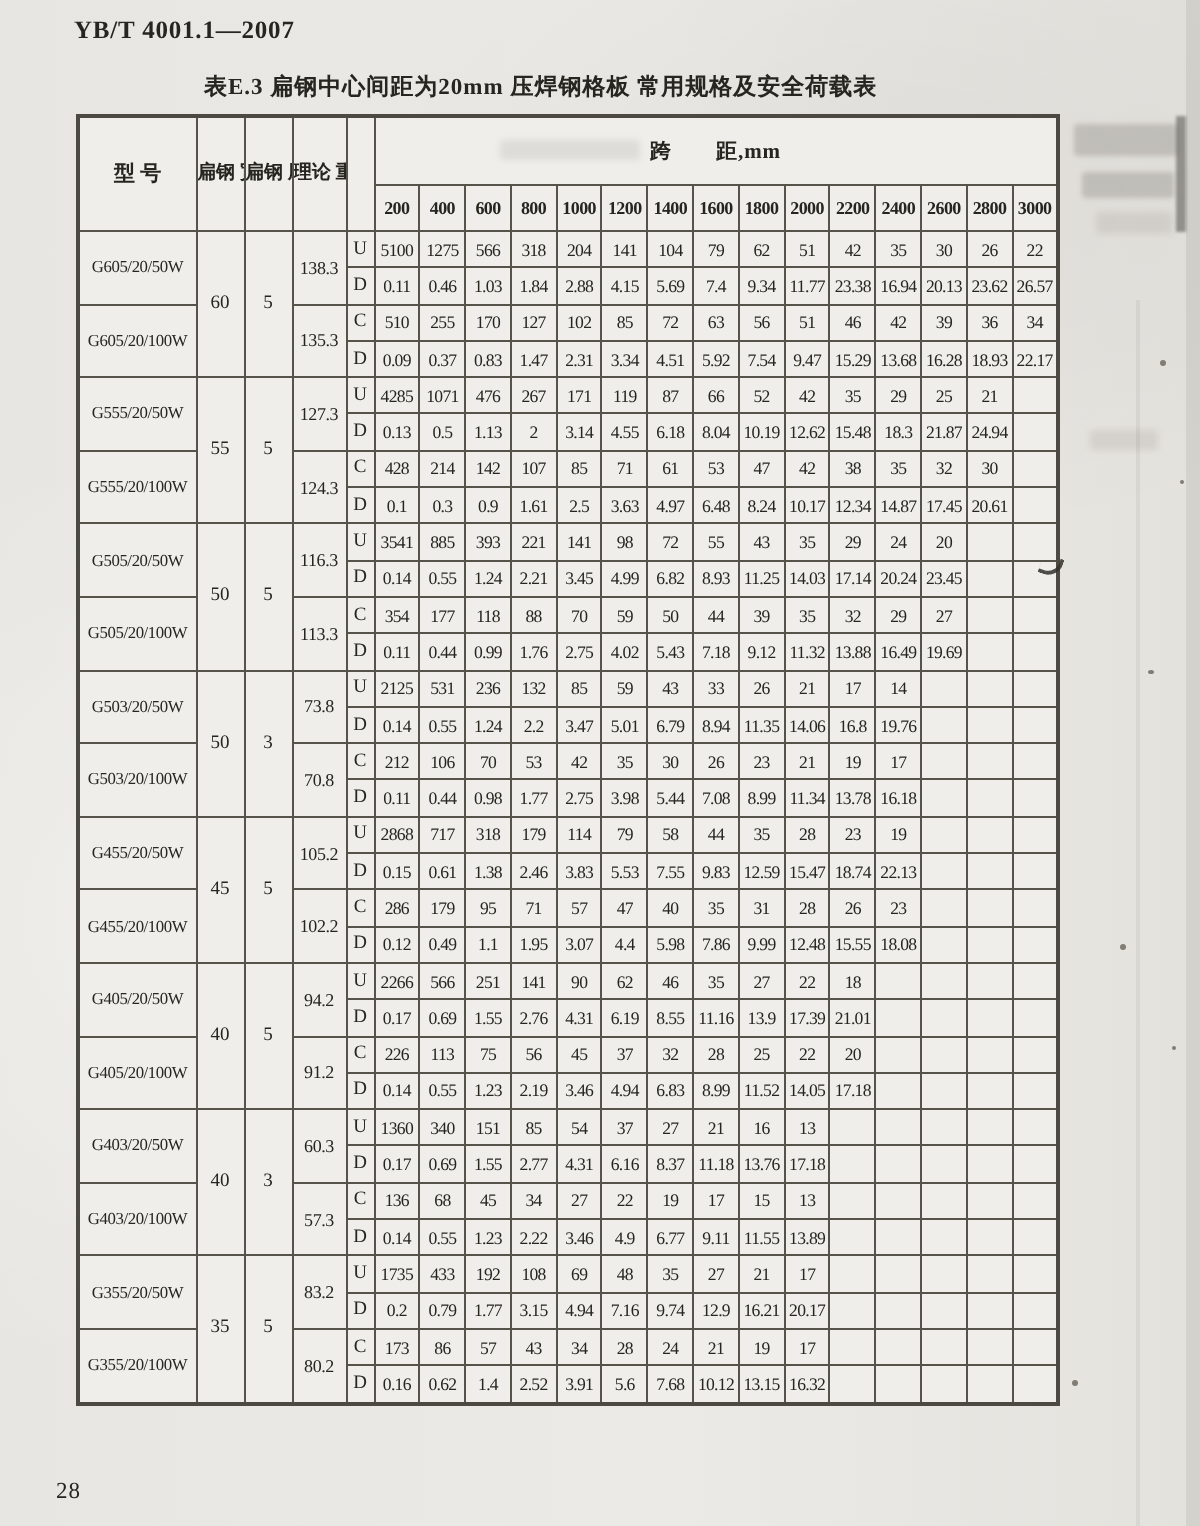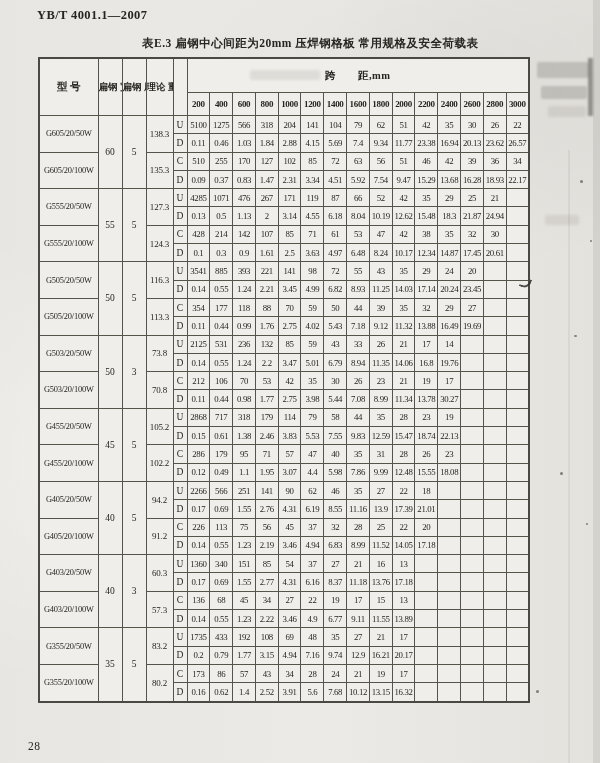--- a/index.html
+++ b/index.html
@@ -11,21 +11,21 @@
       radial-gradient(ellipse 420px 260px at 75% 12%, rgba(0,0,0,0.04), transparent 70%),
       radial-gradient(ellipse 500px 400px at 20% 60%, rgba(255,255,255,0.35), transparent 60%),
       linear-gradient(90deg, #e7e6e2 0%, #eceae6 55%, #e4e2dd 100%);
   }
   .std-no{
     position:absolute;left:37px;top:8px;
     font-size:12.5px;font-weight:bold;letter-spacing:.4px;white-space:nowrap;
   }
   .tbl-title{
     position:absolute;left:102px;top:36px;
-    font-size:11.5px;font-weight:bold;letter-spacing:.5px;white-space:nowrap;margin-left:40px;
+    font-size:11.5px;font-weight:bold;letter-spacing:.5px;white-space:nowrap;
   }
   table.grid{
     position:absolute;left:38px;top:57px;
     width:492px;table-layout:fixed;
     border-collapse:collapse;
     background:#efeeea;
     border:2px solid #4c4943;
   }
   table.grid th,table.grid td{
     border:1px solid #56534b;
@@ -409,21 +409,21 @@
         <td class="val-cell">0.44</td>
         <td class="val-cell">0.98</td>
         <td class="val-cell">1.77</td>
         <td class="val-cell">2.75</td>
         <td class="val-cell">3.98</td>
         <td class="val-cell">5.44</td>
         <td class="val-cell">7.08</td>
         <td class="val-cell">8.99</td>
         <td class="val-cell">11.34</td>
         <td class="val-cell">13.78</td>
-        <td class="val-cell">30.27</td>
+        <td class="val-cell">16.18</td>
         <td class="val-cell"></td>
         <td class="val-cell"></td>
         <td class="val-cell"></td>
       </tr>
       <tr>
         <td class="model-cell" rowspan="2">G455/20/50W</td>
         <td class="num-cell" rowspan="4">45</td>
         <td class="num-cell" rowspan="4">5</td>
         <td class="num-cell weight-cell" rowspan="2">105.2</td>
         <td class="label-cell">U</td>

